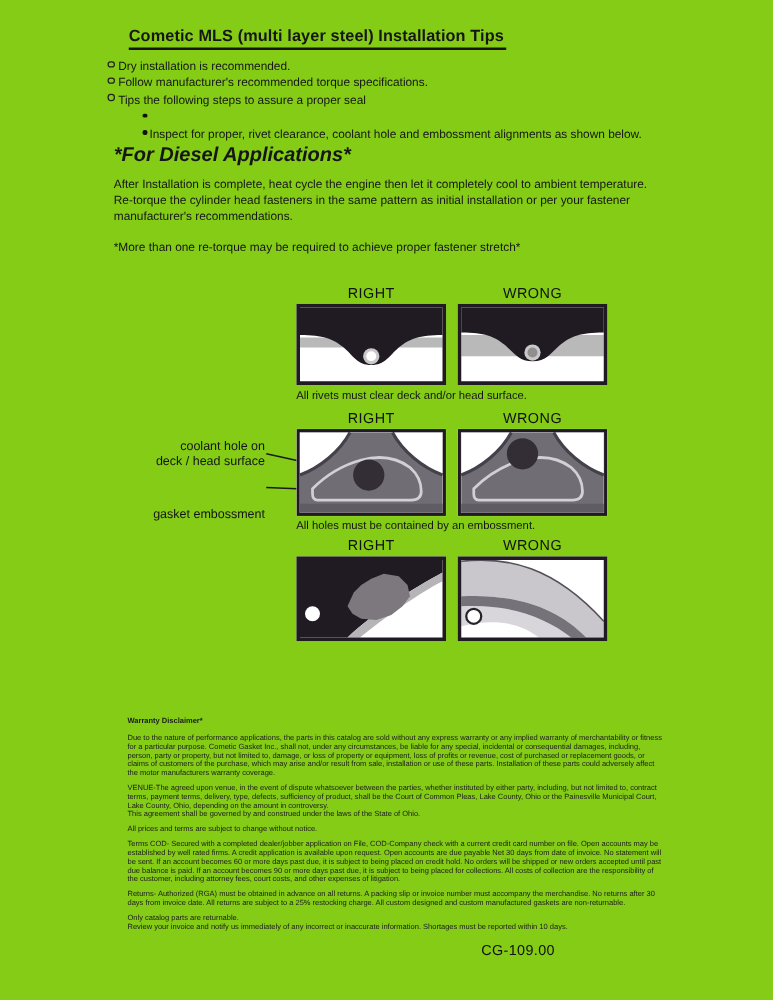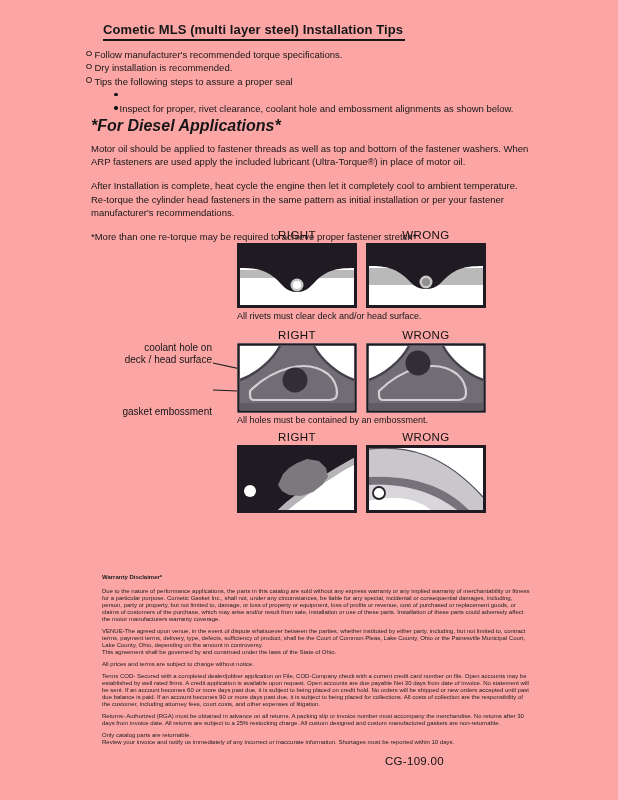--- a/index.html
+++ b/index.html
@@ -1,17 +1,17 @@
 <!DOCTYPE html>
 <html><head>
 <meta charset="utf-8">
 <style>
   html,body { margin:0; padding:0; background:#ffffff; }
   .page {
-    position:relative; width:618px; height:800px; background:#fca5a5;
+    position:relative; width:618px; height:800px; background:#84cc16;
     font-family:"Liberation Sans", sans-serif; color:#161616; overflow:hidden;
   }
   
   .content { position:absolute; left:90px; top:20px; width:444px; }
   .title {
     display:inline-block; margin:0 0 7px 13px; padding:0 2px 2px 0;
     font-size:13px; font-weight:bold; border-bottom:2.2px solid #161616;
     letter-spacing:.1px;
   }
   .bullets { margin:0; }
@@ -47,28 +47,27 @@
   .code { position:absolute; left:385px; top:755px; font-size:11.5px; letter-spacing:.3px; color:#111; }
 </style>
 </head>
 <body>
 
 <div class="page">
 
   <div class="content">
     <h1 class="title">Cometic MLS (multi layer steel) Installation Tips</h1>
     <div class="bullets">
+      <div class="b"><span class="circ"></span><span>Dry installation is recommended.</span></div>
       <div class="b"><span class="circ"></span><span>Follow manufacturer's recommended torque specifications.</span></div>
-      <div class="b"><span class="circ"></span><span>Dry installation is recommended.</span></div>
       <div class="b"><span class="circ"></span><span>Tips the following steps to assure a proper seal</span></div>
       <div class="b sub"><span class="dot"></span></div>
       <div class="b sub"><span class="dot"></span><span>Inspect for proper, rivet clearance, coolant hole and embossment alignments as shown below.</span></div>
     </div>
     <h2 class="diesel">*For Diesel Applications*</h2>
-    <p class="para">Motor oil should be applied to fastener threads as well as top and bottom of the fastener washers. When ARP fasteners are used apply the included lubricant (Ultra-Torque®) in place of motor oil.</p>
     <p class="para">After Installation is complete, heat cycle the engine then let it completely cool to ambient temperature. Re-torque the cylinder head fasteners in the same pattern as initial installation or per your fastener manufacturer's recommendations.</p>
     <p class="para">*More than one re-torque may be required to achieve proper fastener stretch*</p>
   </div>
 
   <div class="figures">
 
     <div class="hdr" style="left:237px; top:229px;">RIGHT</div>
     <div class="hdr" style="left:366px; top:229px;">WRONG</div>
     <svg class="panel" style="left:237px; top:243px;" width="120" height="65" viewBox="0 0 120 65">
       <rect x="0" y="0" width="120" height="65" fill="#ffffff"></rect>
@@ -81,21 +80,21 @@
     <svg class="panel" style="left:366px; top:243px;" width="120" height="65" viewBox="0 0 120 65">
       <rect x="0" y="0" width="120" height="65" fill="#ffffff"></rect>
       <rect x="3" y="25" width="114" height="17" fill="#b9b9b9"></rect>
       <path d="M3 3 H117 V23 C98 23 91 26 82 33 C74 40 71 46 60 46 C49 46 46 40 38 33 C29 26 22 23 3 23 Z" fill="#201a23"></path>
       <circle cx="60" cy="39" r="6.5" fill="#c9c9c9"></circle>
       <circle cx="60" cy="39" r="4" fill="#8f8f8f"></circle>
       <rect x="1.5" y="1.5" width="117" height="62" fill="none" stroke-width="3" stroke="#201a23"></rect>
     </svg>
     <div class="cap" style="left:237px; top:311px;">All rivets must clear deck and/or head surface.</div>
 
-    <div class="flabel" style="top:342px;">coolant hole on
+    <div class="flabel" style="top:352px;">coolant hole on
 deck / head surface</div>
     <div class="flabel" style="top:406px;">gasket embossment</div>
     <svg class="leaders" width="100" height="45" viewBox="0 0 100 45">
       <line x1="8" y1="8" x2="90" y2="26" stroke="#1a1a1a" stroke-width="1.2"></line>
       <line x1="8" y1="35" x2="57" y2="37" stroke="#1a1a1a" stroke-width="1.2"></line>
     </svg>
     <div class="hdr" style="left:237px; top:329px;">RIGHT</div>
     <div class="hdr" style="left:366px; top:329px;">WRONG</div>
     <svg class="panel" style="left:237px; top:343px;" width="120" height="70" viewBox="0 0 120 70">
       <rect x="0" y="0" width="120" height="70" fill="#ffffff"></rect>

